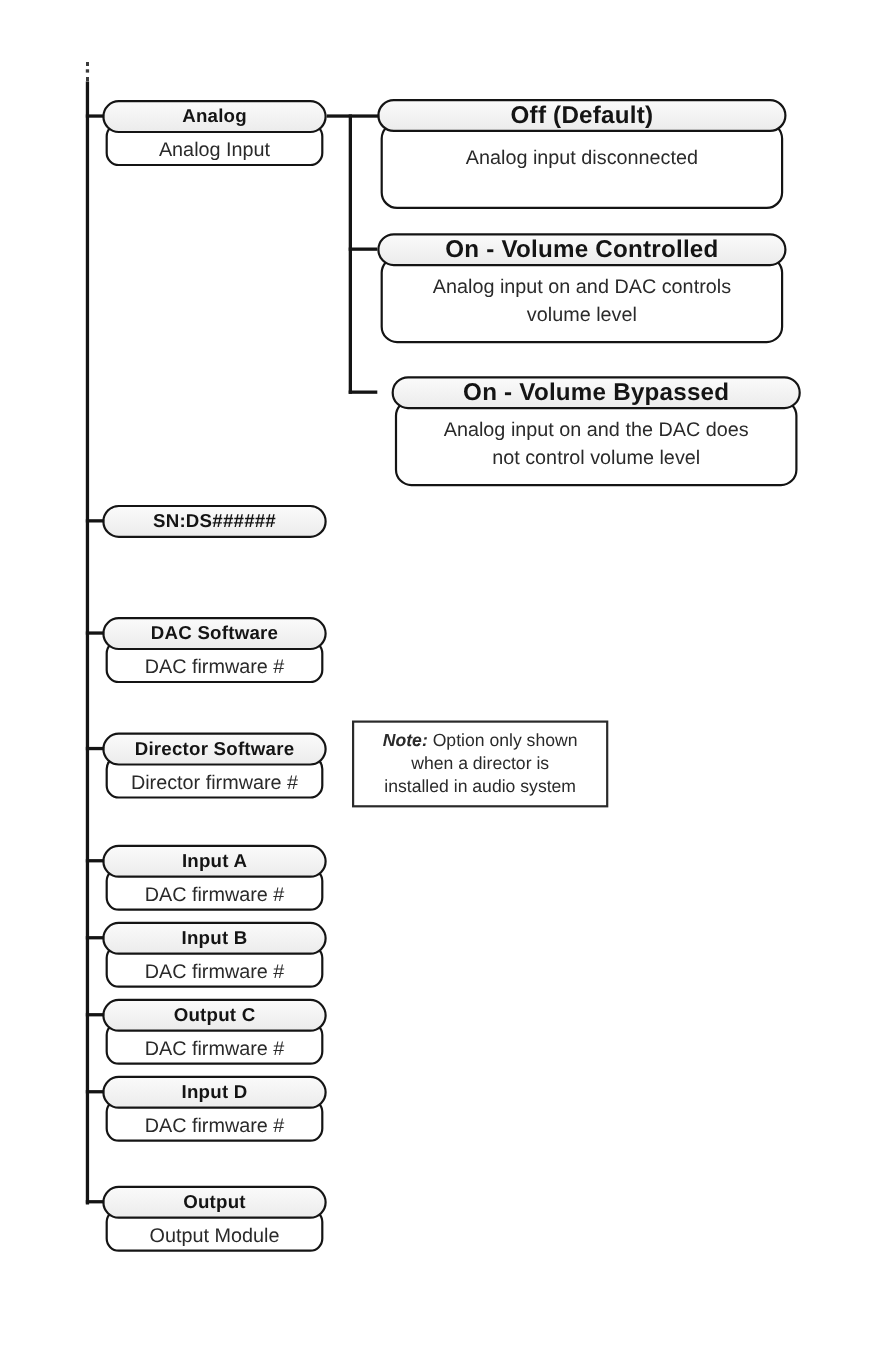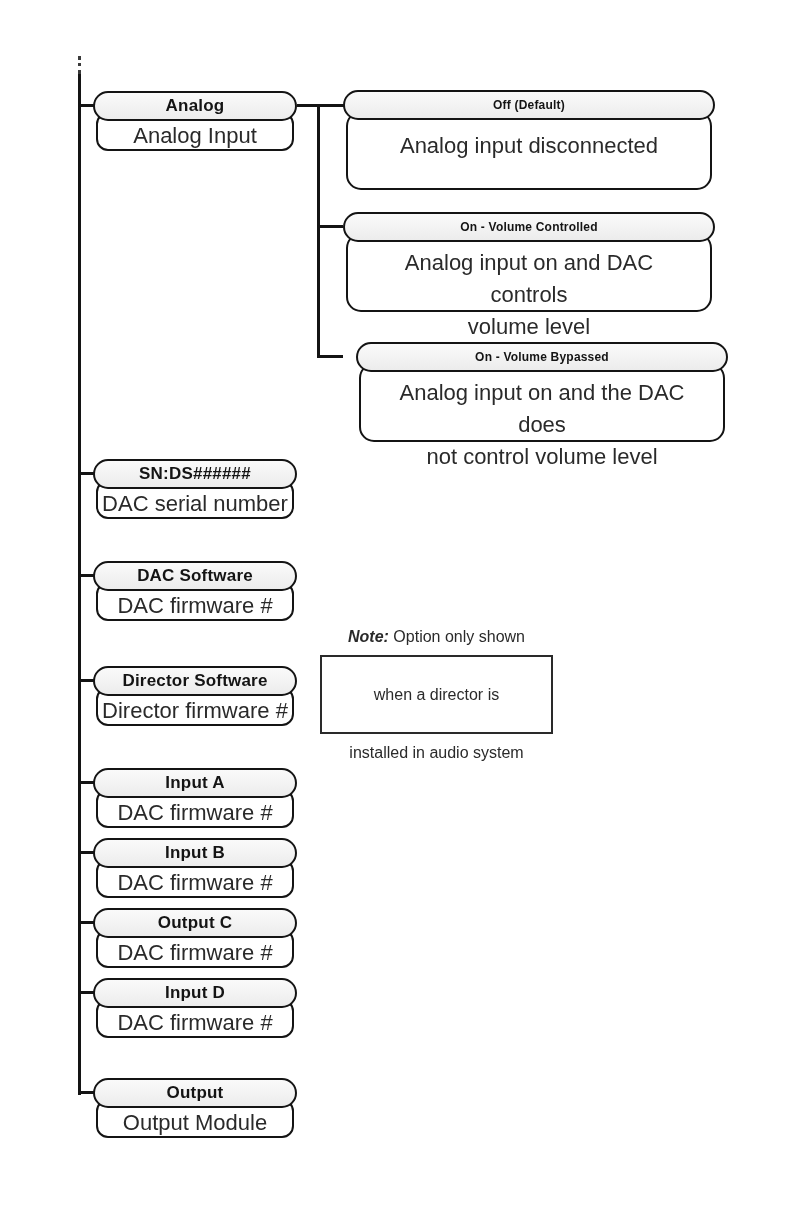--- a/index.html
+++ b/index.html
@@ -17,25 +17,25 @@
     border:2.5px solid #141414;border-radius:15px;
     background:linear-gradient(180deg,#fafafa 0%,#ececec 100%);
     display:flex;align-items:center;justify-content:center;
     font-weight:bold;font-size:17px;color:#141414;letter-spacing:.2px;
   }
   .bd{
     position:relative;z-index:1;box-sizing:border-box;margin:-9px 3px 0 3px;
     border:2.5px solid #141414;border-radius:12px;background:#ffffff;
     padding-top:9px;height:39px;
     display:flex;align-items:center;justify-content:center;
-    font-size:22px;color:#2a2a2a;
+    font-size:18px;color:#2a2a2a;
   }
   
   .opt{width:372px;}
-  .opt .hd{font-size:12px;border-radius:16px;}
+  .opt .hd{font-size:22px;border-radius:16px;}
   .opt .bd{height:79px;border-radius:15px;align-items:flex-start;
            padding:17px 30px 0 30px;text-align:center;line-height:1.45;}
   .opt .bd .ln{display:block;}
   
   .note{
     position:absolute;box-sizing:border-box;width:233px;height:79px;
     border:2px solid #2a2a2a;background:#ffffff;
     display:flex;flex-direction:column;justify-content:center;
     text-align:center;font-size:16px;color:#2a2a2a;line-height:1.33;
     padding:2px 6px;
@@ -65,21 +65,20 @@
   <div class="line" style="left:317px;top:225px;width:26px;height:3px;"></div>
   <div class="line" style="left:317px;top:355px;width:26px;height:3px;"></div>
 
   <div class="node" style="left:93px;top:91px;">
     <div class="hd">Analog</div>
     <div class="bd">Analog Input</div>
   </div>
 
   <div class="node" style="left:93px;top:459px;text-align:right;">
     <div class="hd">SN:DS######</div>
-    <div class="bd">DAC serial number</div>
   </div>
 
   <div class="node" style="left:93px;top:561px;">
     <div class="hd">DAC Software</div>
     <div class="bd">DAC firmware #</div>
   </div>
 
   <div class="node" style="left:93px;top:666px;text-align:right;">
     <div class="hd">Director Software</div>
     <div class="bd">Director firmware #</div>
@@ -130,19 +129,19 @@
   <div class="node opt" style="left:356px;top:342px;">
     <div class="hd">On - Volume Bypassed</div>
     <div class="bd" style="padding-top:12px;text-align:center;">
       <span>
         <span class="ln">Analog input on and the DAC does</span>
         <span class="ln">not control volume level</span>
       </span>
     </div>
   </div>
 
-  <div class="note" style="left:320px;top:655px;gap:37px;">
+  <div class="note" style="left:320px;top:655px;">
     <span class="ln"><span class="note-label">Note:</span> <span>Option only shown</span></span>
     <span class="ln">when a director is</span>
     <span class="ln">installed in audio system</span>
   </div>
 
 </div>
 
 </body></html>

